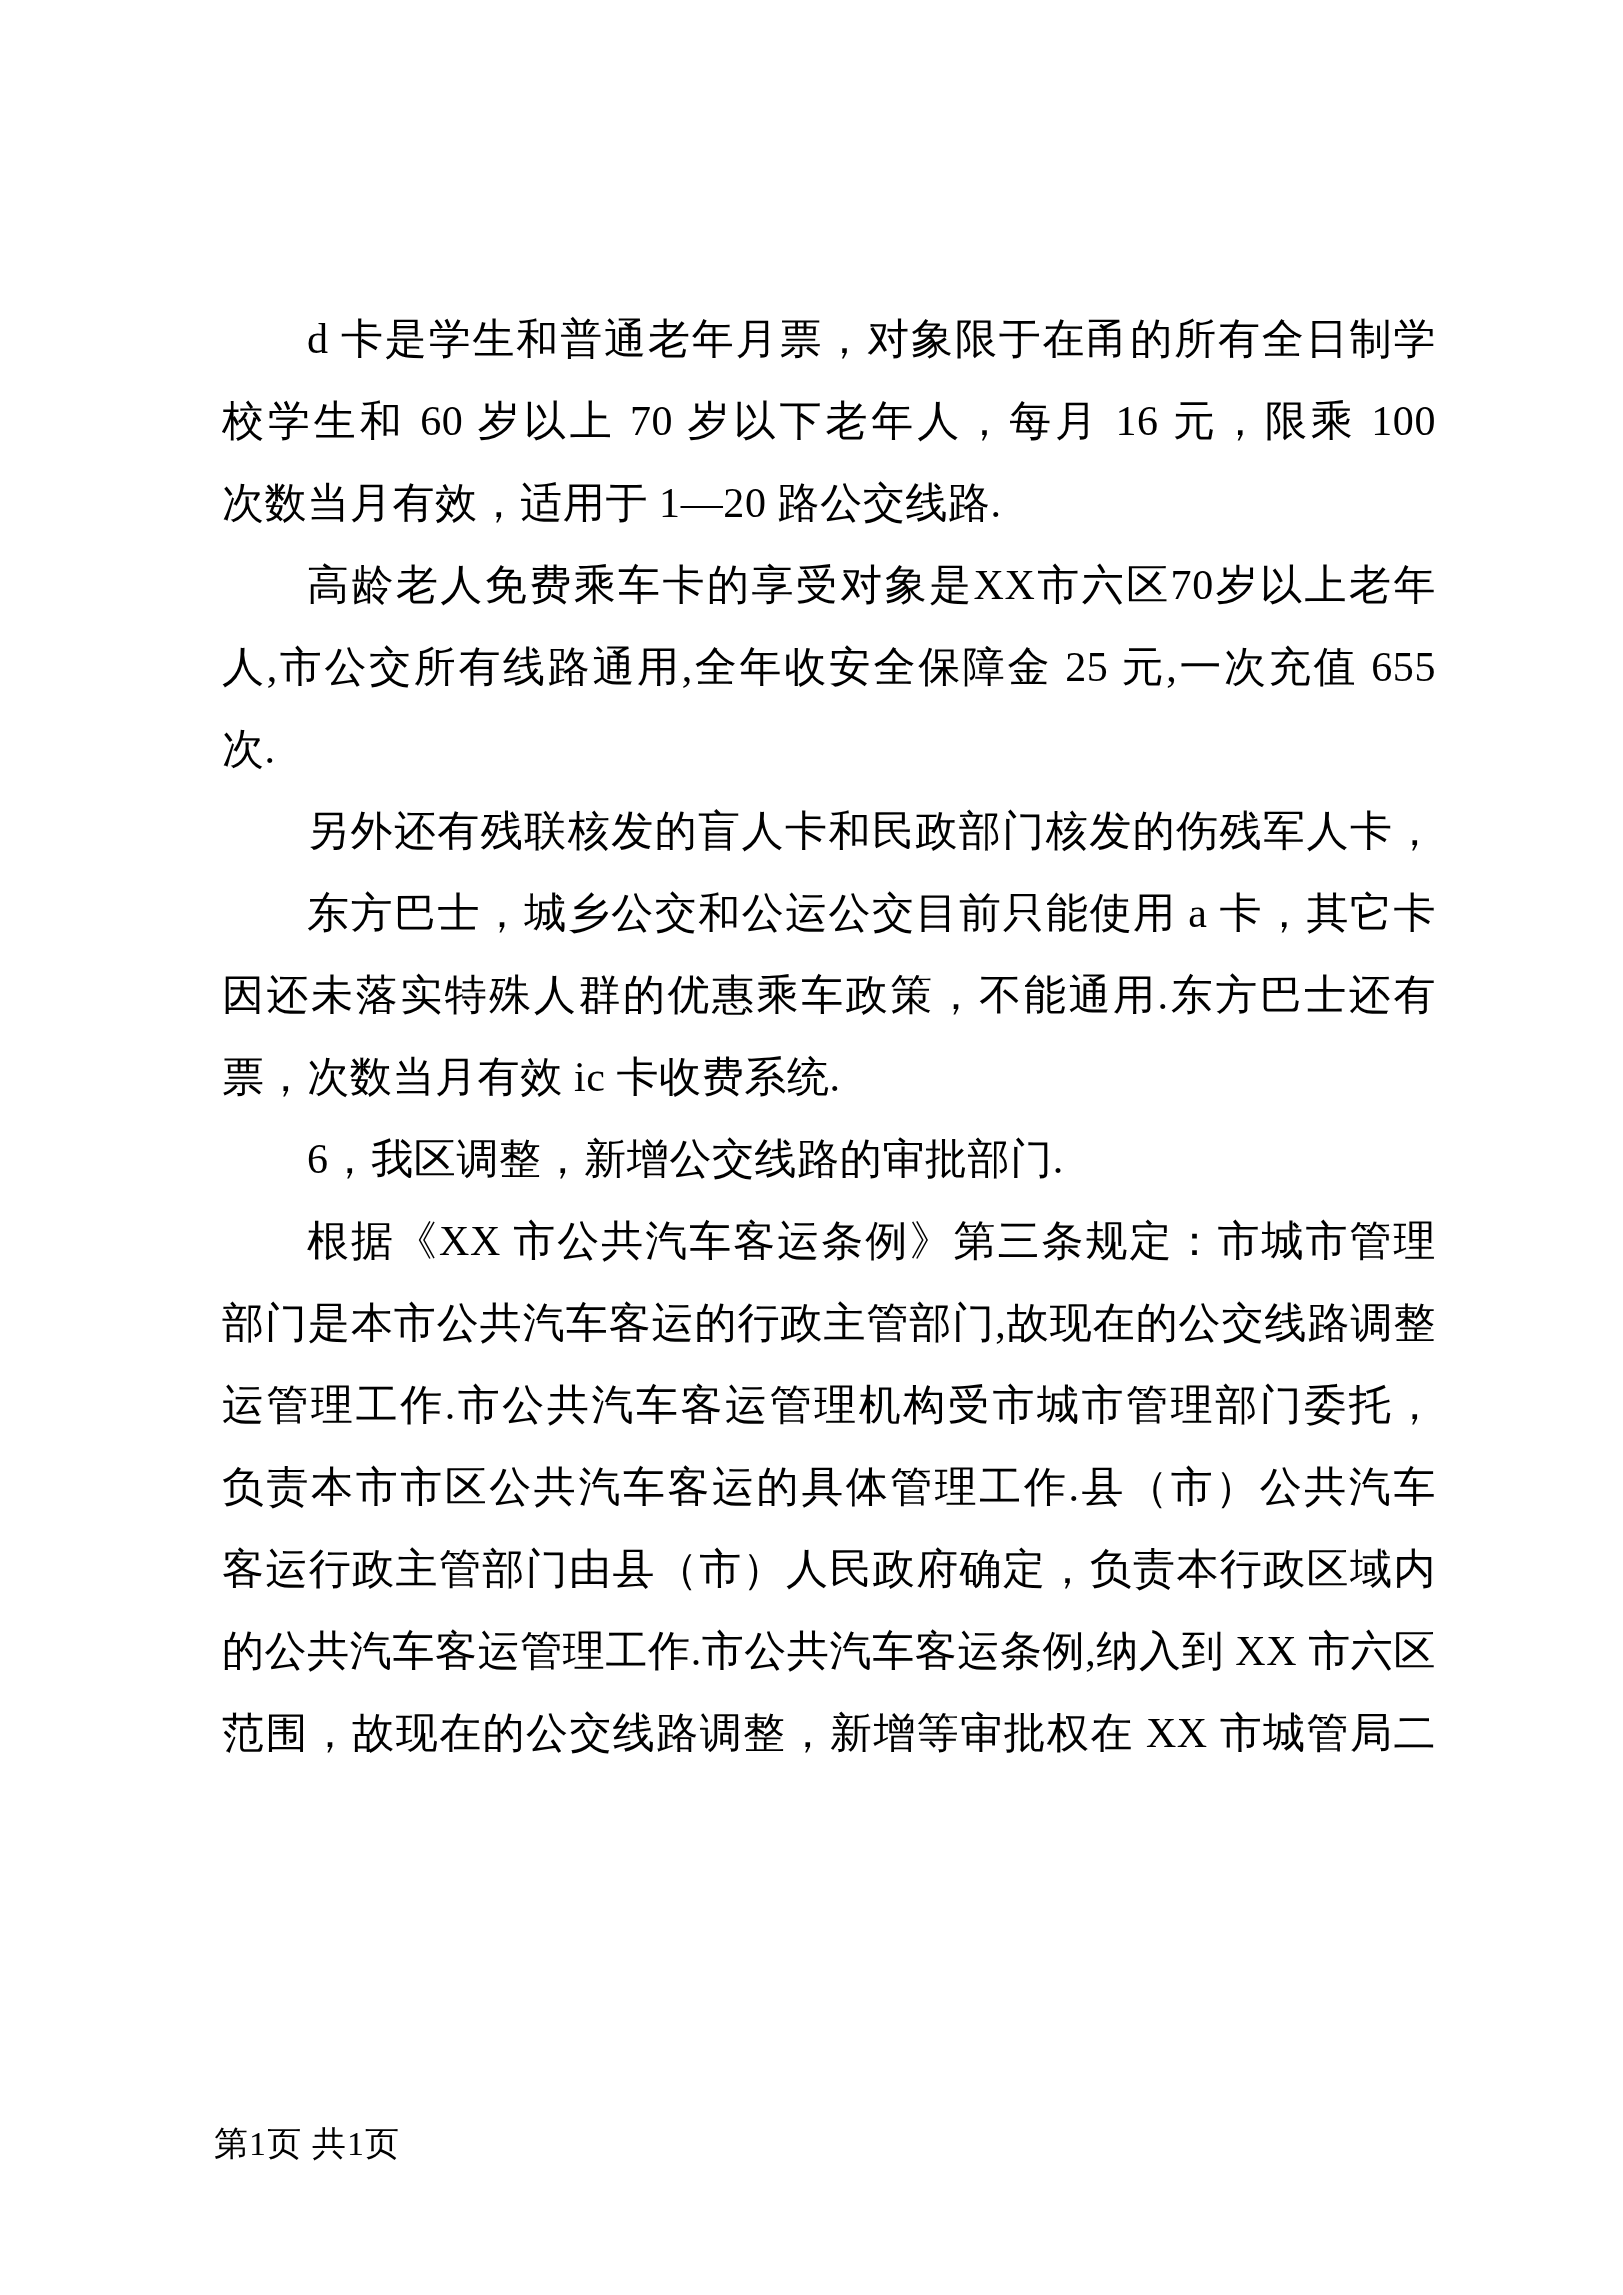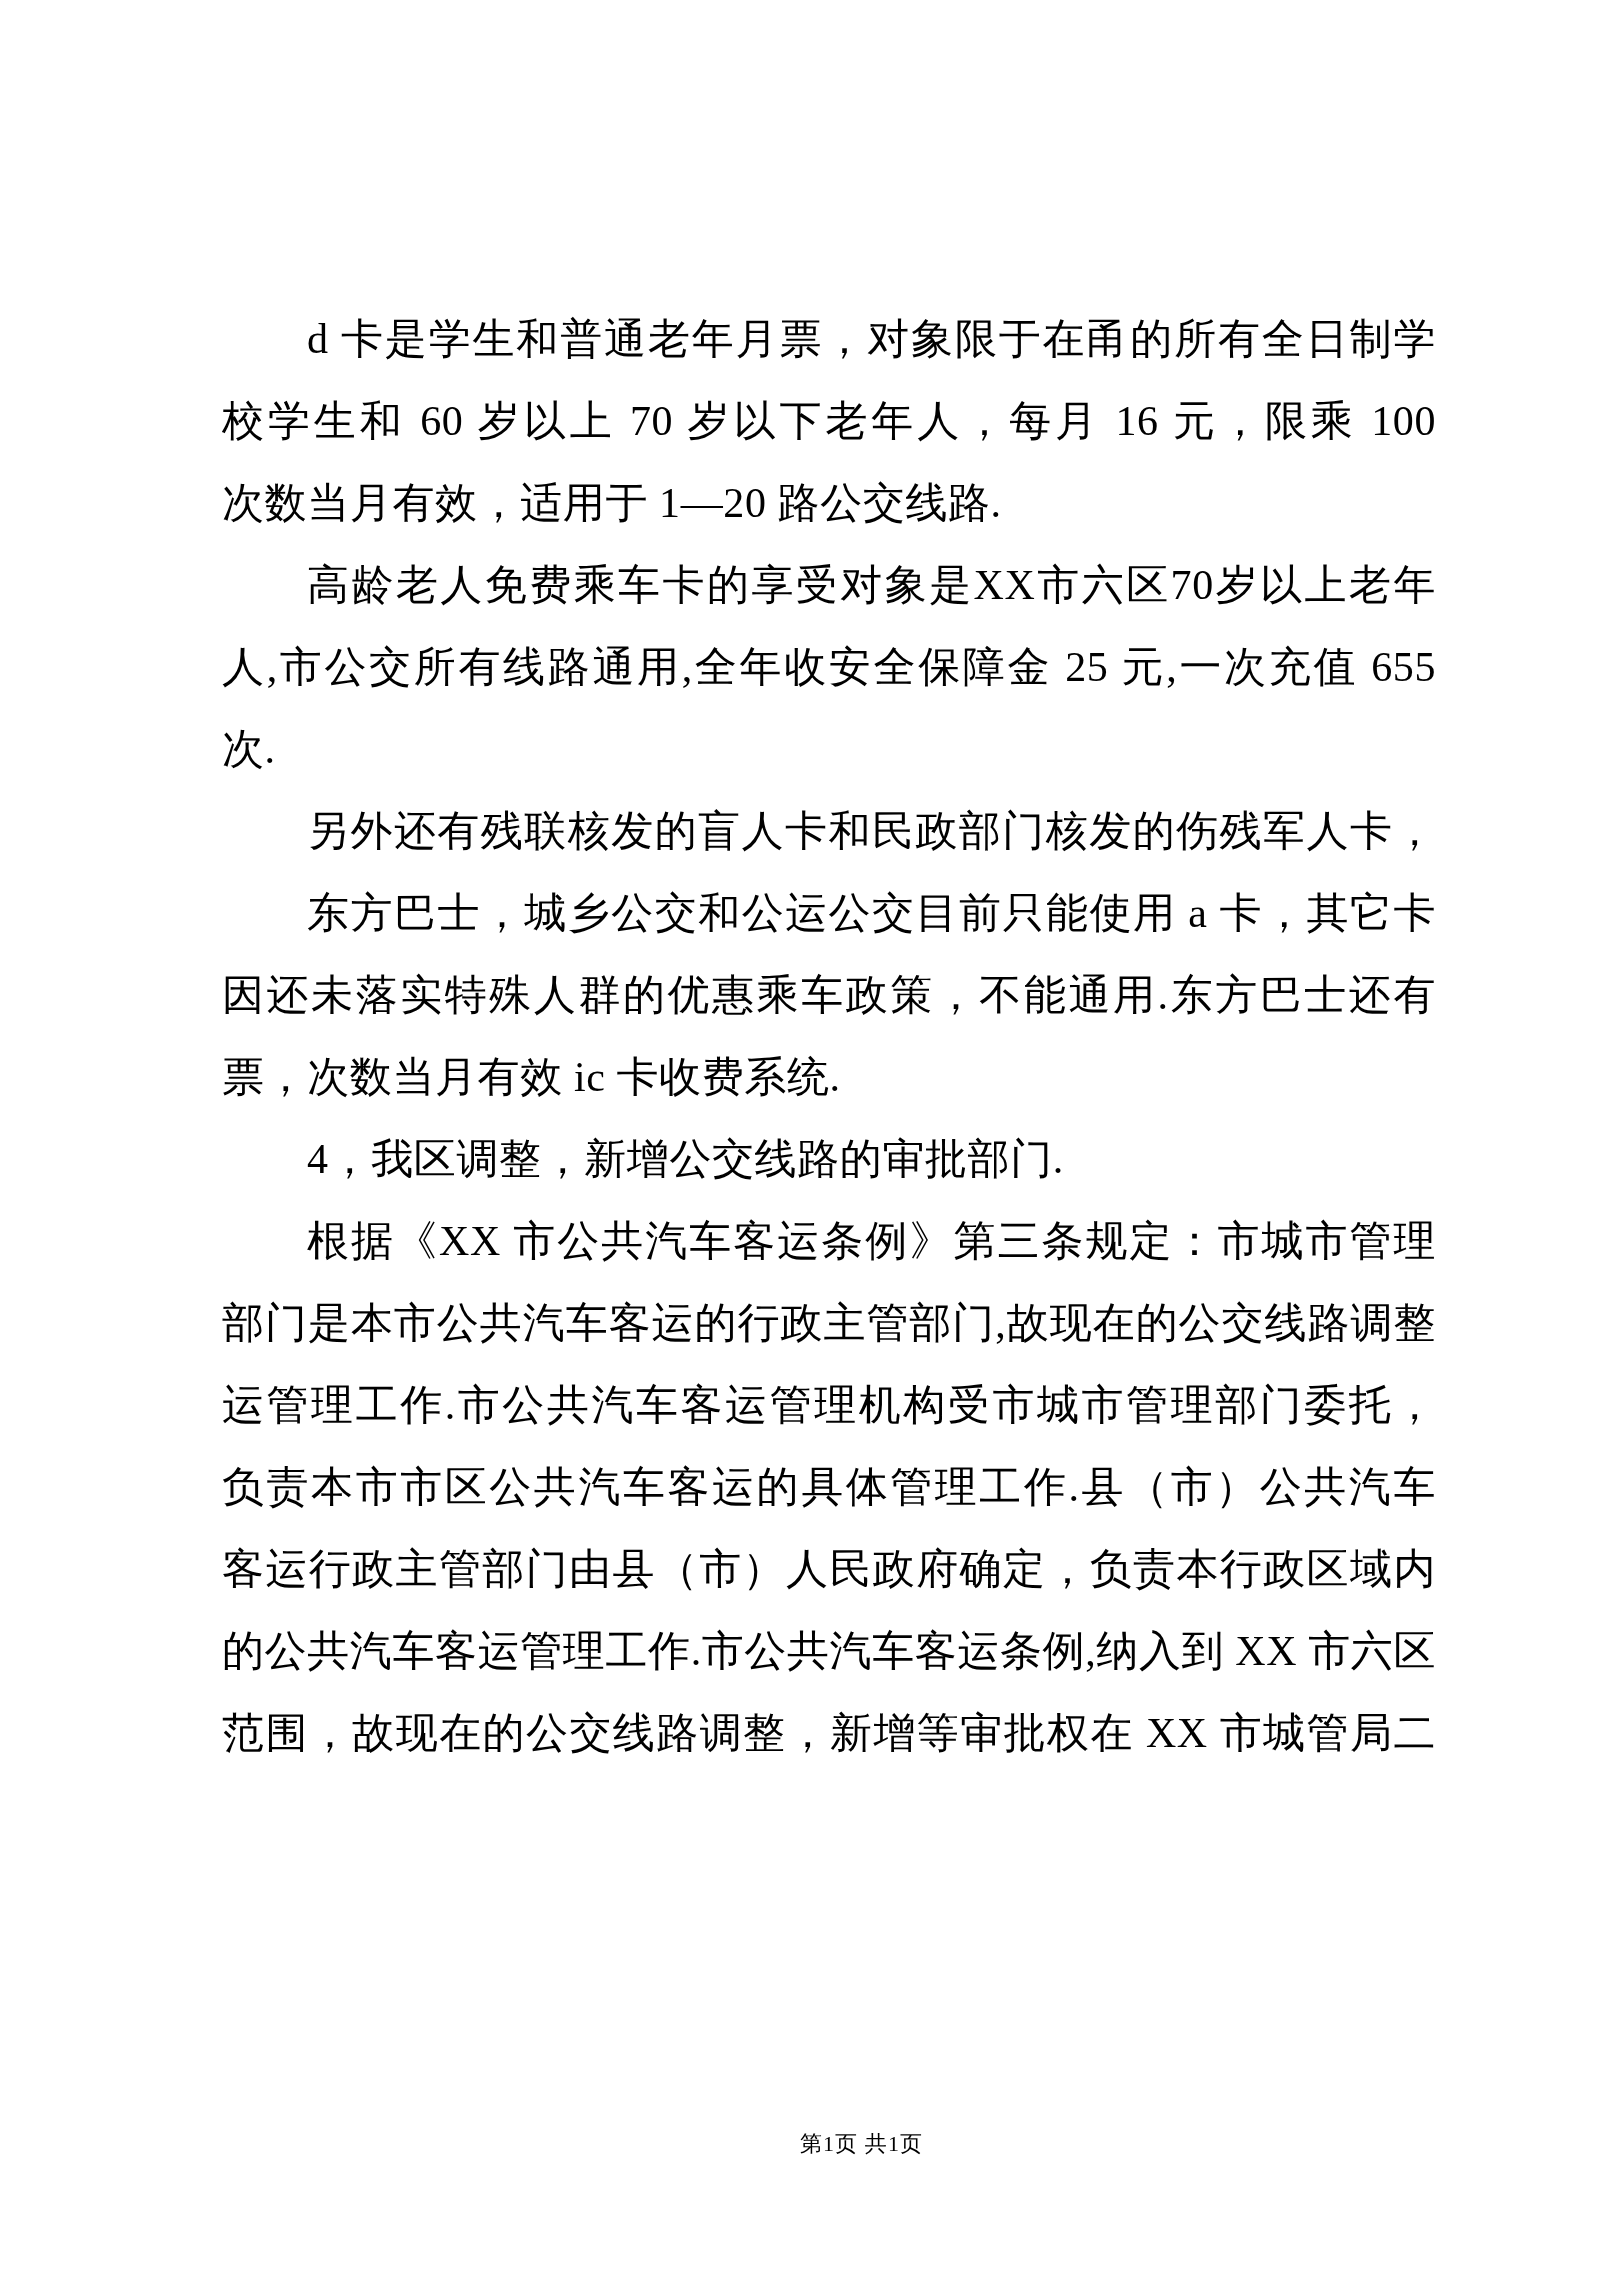--- a/index.html
+++ b/index.html
@@ -41,26 +41,25 @@
     text-align-last: justify;
     overflow: hidden;
   }
   
   .indent {
     padding-left: 85px;
   }
   .footer {
     position: absolute;
     top: 2119px;
-    left: 228px;
+    left: 214px;
     width: 1267px;
     height: 50px;
     line-height: 50px;
-    font-size: 22px;
-    text-align: center;
+    font-size: 34px;
     letter-spacing: 1.1px;
   }
 </style>
 </head>
 <body>
 
 <div class="page">
 
   <div class="content">
 
@@ -72,21 +71,21 @@
     <div class="line fill indent">高龄老人免费乘车卡的享受对象是XX市六区70岁以上老年</div>
     <div class="line fill">人,市公交所有线路通用,全年收安全保障金 25 元,一次充值 655</div>
     <div class="line">次.</div>
 
     <div class="line fill indent">另外还有残联核发的盲人卡和民政部门核发的伤残军人卡，</div>
 
     <div class="line fill indent">东方巴士，城乡公交和公运公交目前只能使用 a 卡，其它卡</div>
     <div class="line fill">因还未落实特殊人群的优惠乘车政策，不能通用.东方巴士还有</div>
     <div class="line">票，次数当月有效 ic 卡收费系统.</div>
 
-    <div class="line indent">4，我区调整，新增公交线路的审批部门.</div>
+    <div class="line indent">6，我区调整，新增公交线路的审批部门.</div>
 
     <div class="line fill indent">根据《XX 市公共汽车客运条例》第三条规定：市城市管理</div>
     <div class="line fill">部门是本市公共汽车客运的行政主管部门,故现在的公交线路调整</div>
     <div class="line fill">运管理工作.市公共汽车客运管理机构受市城市管理部门委托，</div>
     <div class="line fill">负责本市市区公共汽车客运的具体管理工作.县（市）公共汽车</div>
     <div class="line fill">客运行政主管部门由县（市）人民政府确定，负责本行政区域内</div>
     <div class="line fill">的公共汽车客运管理工作.市公共汽车客运条例,纳入到 XX 市六区</div>
     <div class="line fill">范围，故现在的公交线路调整，新增等审批权在 XX 市城管局二</div>
 
   </div>

